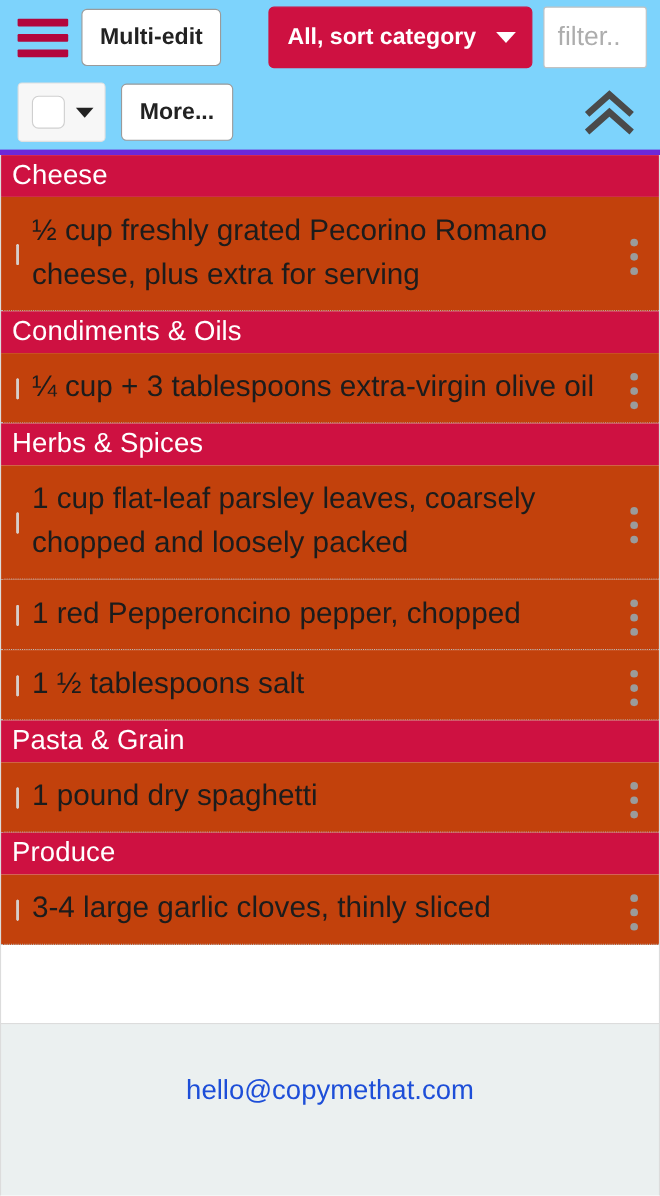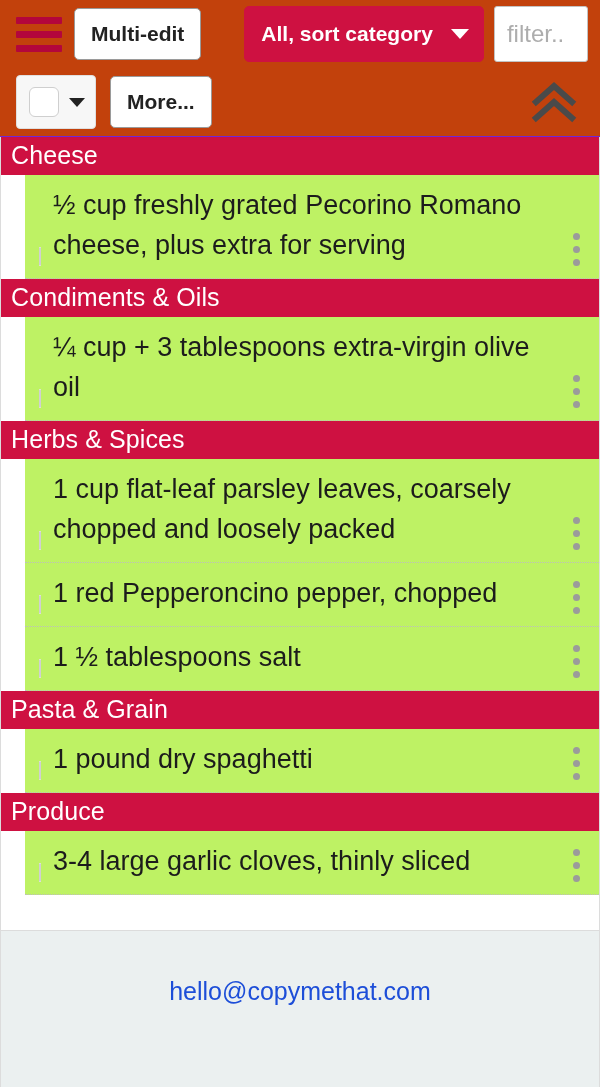--- a/index.html
+++ b/index.html
@@ -17,22 +17,22 @@
     width: 600px;
     height: 1087px;
     position: relative;
     display: flex;
     flex-direction: column;
     background: #ffffff;
   }
 
   
   .toolbar {
-    background: #c2410c;
-    border-bottom: 1px solid #6d28d9;
+    background: #7dd3fc;
+    border-bottom: 5px solid #6d28d9;
     padding: 0;
     flex: 0 0 auto;
   }
   .toolbar-row {
     display: flex;
     align-items: center;
     height: 68px;
     padding: 0 8px;
     box-sizing: border-box;
   }
@@ -180,26 +180,25 @@
     background: #ce1141;
     color: #ffffff;
     font-size: 25px;
     font-weight: normal;
     padding: 4px 0 5px 10px;
     letter-spacing: 0.1px;
     font-family: "Liberation Sans", sans-serif;
   }
   .item-row {
     display: flex;
-    align-items: flex-end;
+    align-items: center;
     border-bottom: 1px dotted #bdbdbd;
     padding: 11px 0 12px 0;
-    background: #bef264;
+    background: #c2410c;
     min-height: 32px;
-    margin-left: 24px;
   }
   .item-cb-wrap {
     flex: 0 0 auto;
     padding: 4px 12px 0 14px;
   }
   .item-cb {
     width: 30px;
     height: 30px;
     border: 1px solid #d0d0d0;
     border-radius: 6px;

